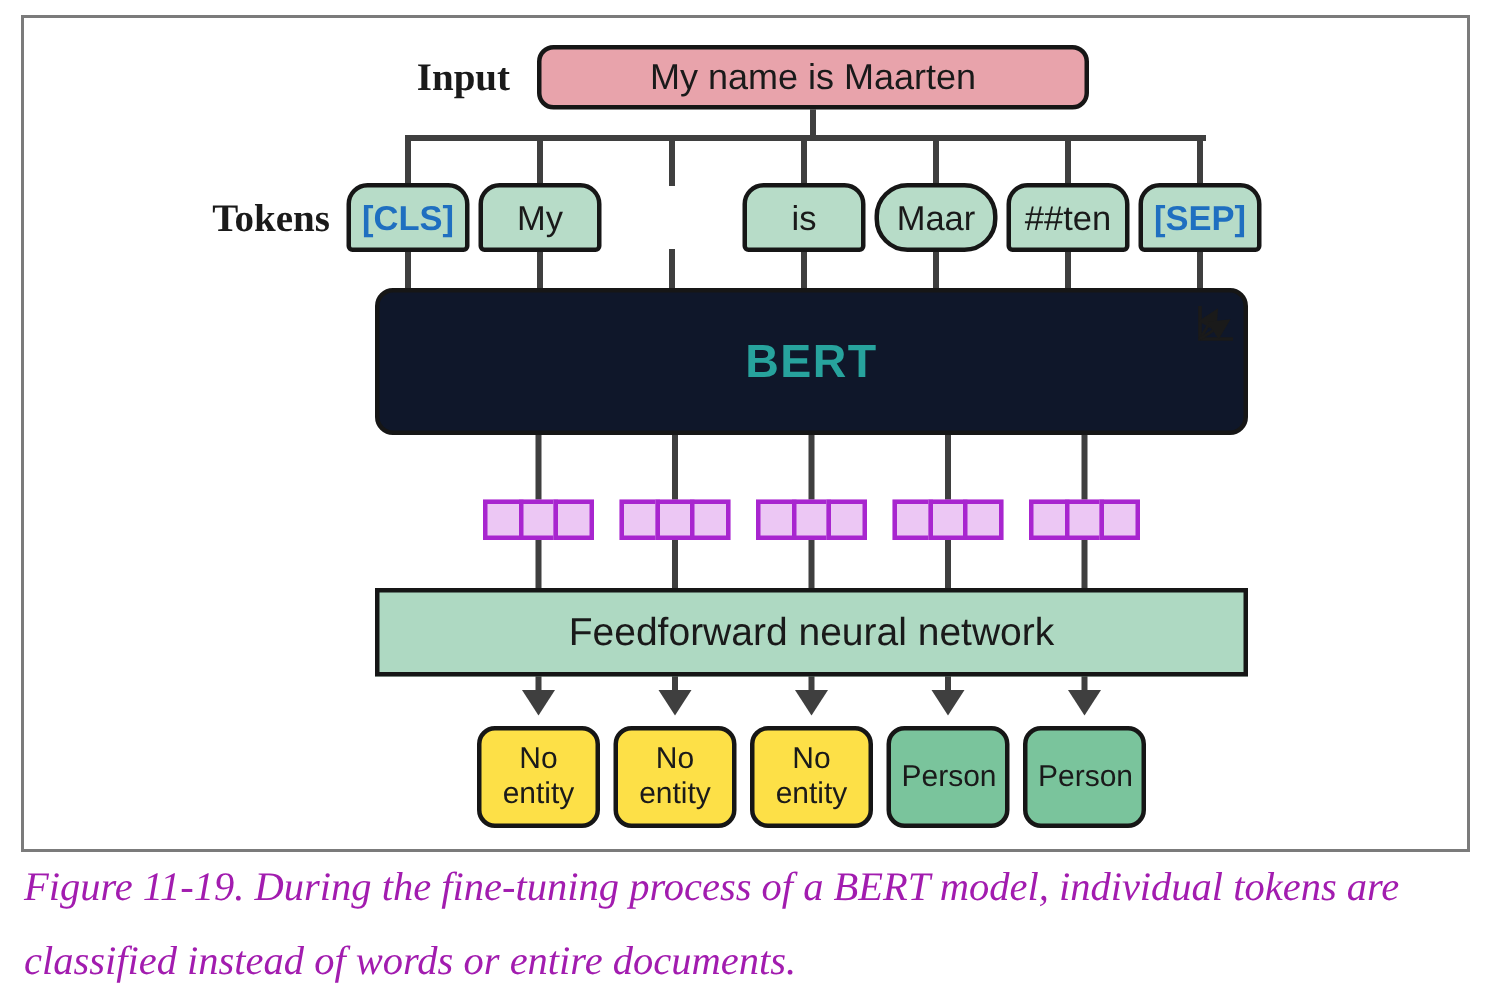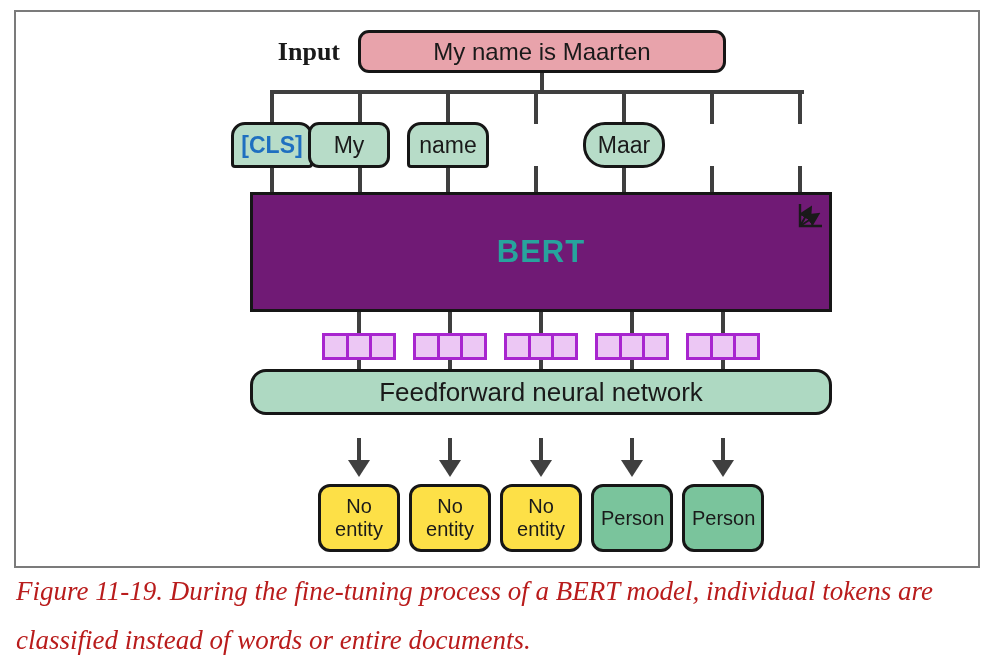--- a/index.html
+++ b/index.html
@@ -65,40 +65,40 @@
   .token-box {
     top: 122px;
     width: 82px; height: 46px;
     background: #b7dcc8;
     border-radius: 14px 14px 4px 4px;
     font-size: 23px;
   }
   .token-box.special { color: #1f6fc0; font-weight: 600; }
   .bert-box {
     left: 250px; top: 192px;
-    width: 582px; height: 120px;
-    background: #701a75;
-    border-radius: 0;
+    width: 582px; height: 98px;
+    background: #0f172a;
+    border-radius: 12px;
   }
   .bert-label {
     font-size: 31px;
     font-weight: 700;
     letter-spacing: 1px;
     color: #27a39d;
   }
   .bert-icon {
     position: absolute;
     right: 4px; top: 4px;
     width: 32px; height: 32px;
   }
   .ffn-box {
-    left: 250px; top: 369px;
-    width: 582px; height: 46px;
+    left: 250px; top: 392px;
+    width: 582px; height: 59px;
     background: #aed9c2;
-    border-radius: 16px;
+    border-radius: 0;
     font-size: 26px;
   }
   .emb-group {
     position: absolute;
     top: 333px;
     width: 74px; height: 27px;
     display: flex;
     z-index: 2;
   }
   .emb-cell {
@@ -117,21 +117,21 @@
   .out-box.none { background: #fde047; }
   .out-box.person { background: #7ac49c; }
   .out-box .out-text { width: 62px; }
   
   .caption-line {
     position: absolute;
     left: 16px;
     font-family: "Liberation Serif", serif;
     font-style: italic;
     font-size: 27px;
-    color: #b91c1c;
+    color: #a21caf;
     white-space: nowrap;
     z-index: 2;
   }
 </style>
 </head>
 <body>
 
 <div class="page">
 
   <div class="frame"></div>
@@ -165,36 +165,43 @@
   <div class="line vline" style="left:448px; top:438px; height:24px;"></div>
   <div class="arrow-head" style="left:439px; top:460px;"></div>
   <div class="line vline" style="left:539px; top:438px; height:24px;"></div>
   <div class="arrow-head" style="left:530px; top:460px;"></div>
   <div class="line vline" style="left:630px; top:438px; height:24px;"></div>
   <div class="arrow-head" style="left:621px; top:460px;"></div>
   <div class="line vline" style="left:721px; top:438px; height:24px;"></div>
   <div class="arrow-head" style="left:712px; top:460px;"></div>
 
   <div class="side-label" style="left:230px; top:37px; width:110px;">Input</div>
+  <div class="side-label" style="left:110px; top:131px; width:110px;">Tokens</div>
 
   <div class="box input-box">
     <span>My name is Maarten</span>
   </div>
 
   <div class="box token-box special" style="left:231px;">
       <span>[CLS]</span>
     </div>
-  <div class="box token-box" style="left:308px;border-radius:11px;">
+  <div class="box token-box" style="left:319px;">
       <span>My</span>
     </div>
-  <div class="box token-box" style="left:407px;">
-      <span>name</span>
+  <div class="box token-box" style="left:495px;">
+      <span>is</span>
     </div>
   <div class="box token-box" style="left:583px;border-radius:22px;">
       <span>Maar</span>
+    </div>
+  <div class="box token-box" style="left:671px;">
+      <span>##ten</span>
+    </div>
+  <div class="box token-box special" style="left:759px;">
+      <span>[SEP]</span>
     </div>
 
   <div class="box bert-box">
     <span class="bert-label">BERT</span>
     <svg class="bert-icon" viewBox="0 0 32 32">
       <defs>
         <marker id="ah" markerWidth="7" markerHeight="7" refX="5" refY="3.5" orient="auto">
           <polygon points="0 0, 7 3.5, 0 7" fill="#1a1a1a"></polygon>
         </marker>
       </defs>

